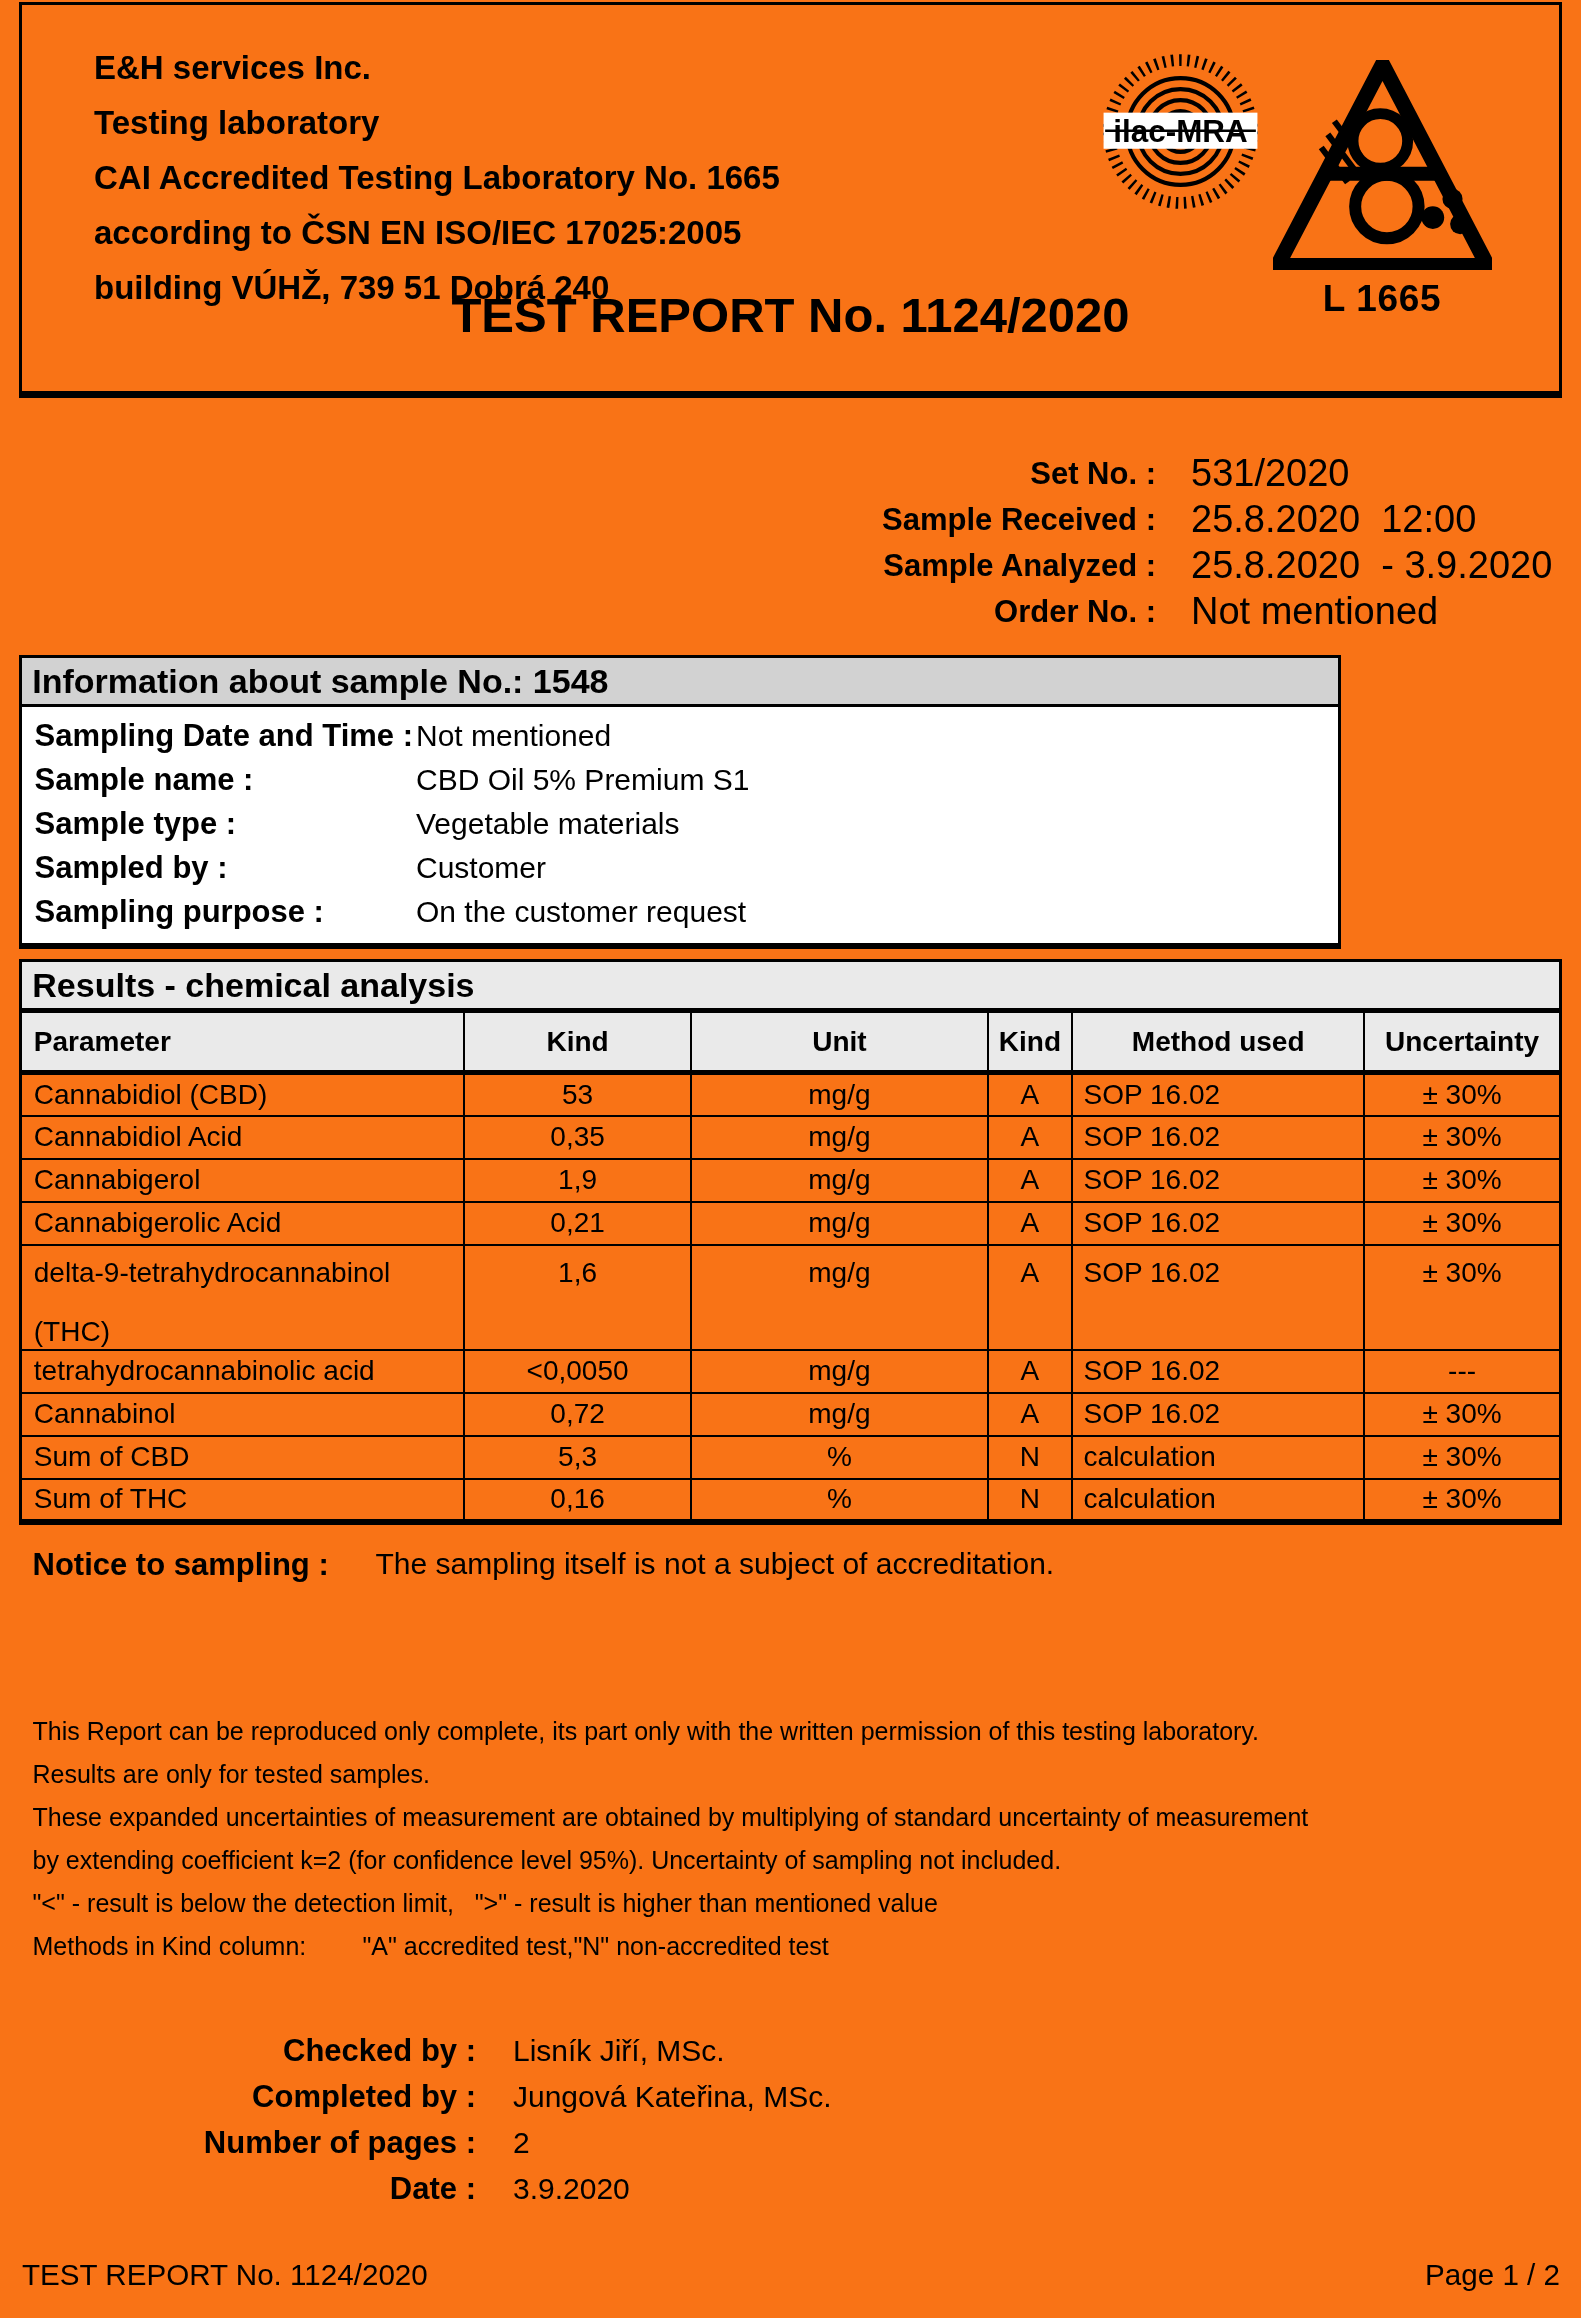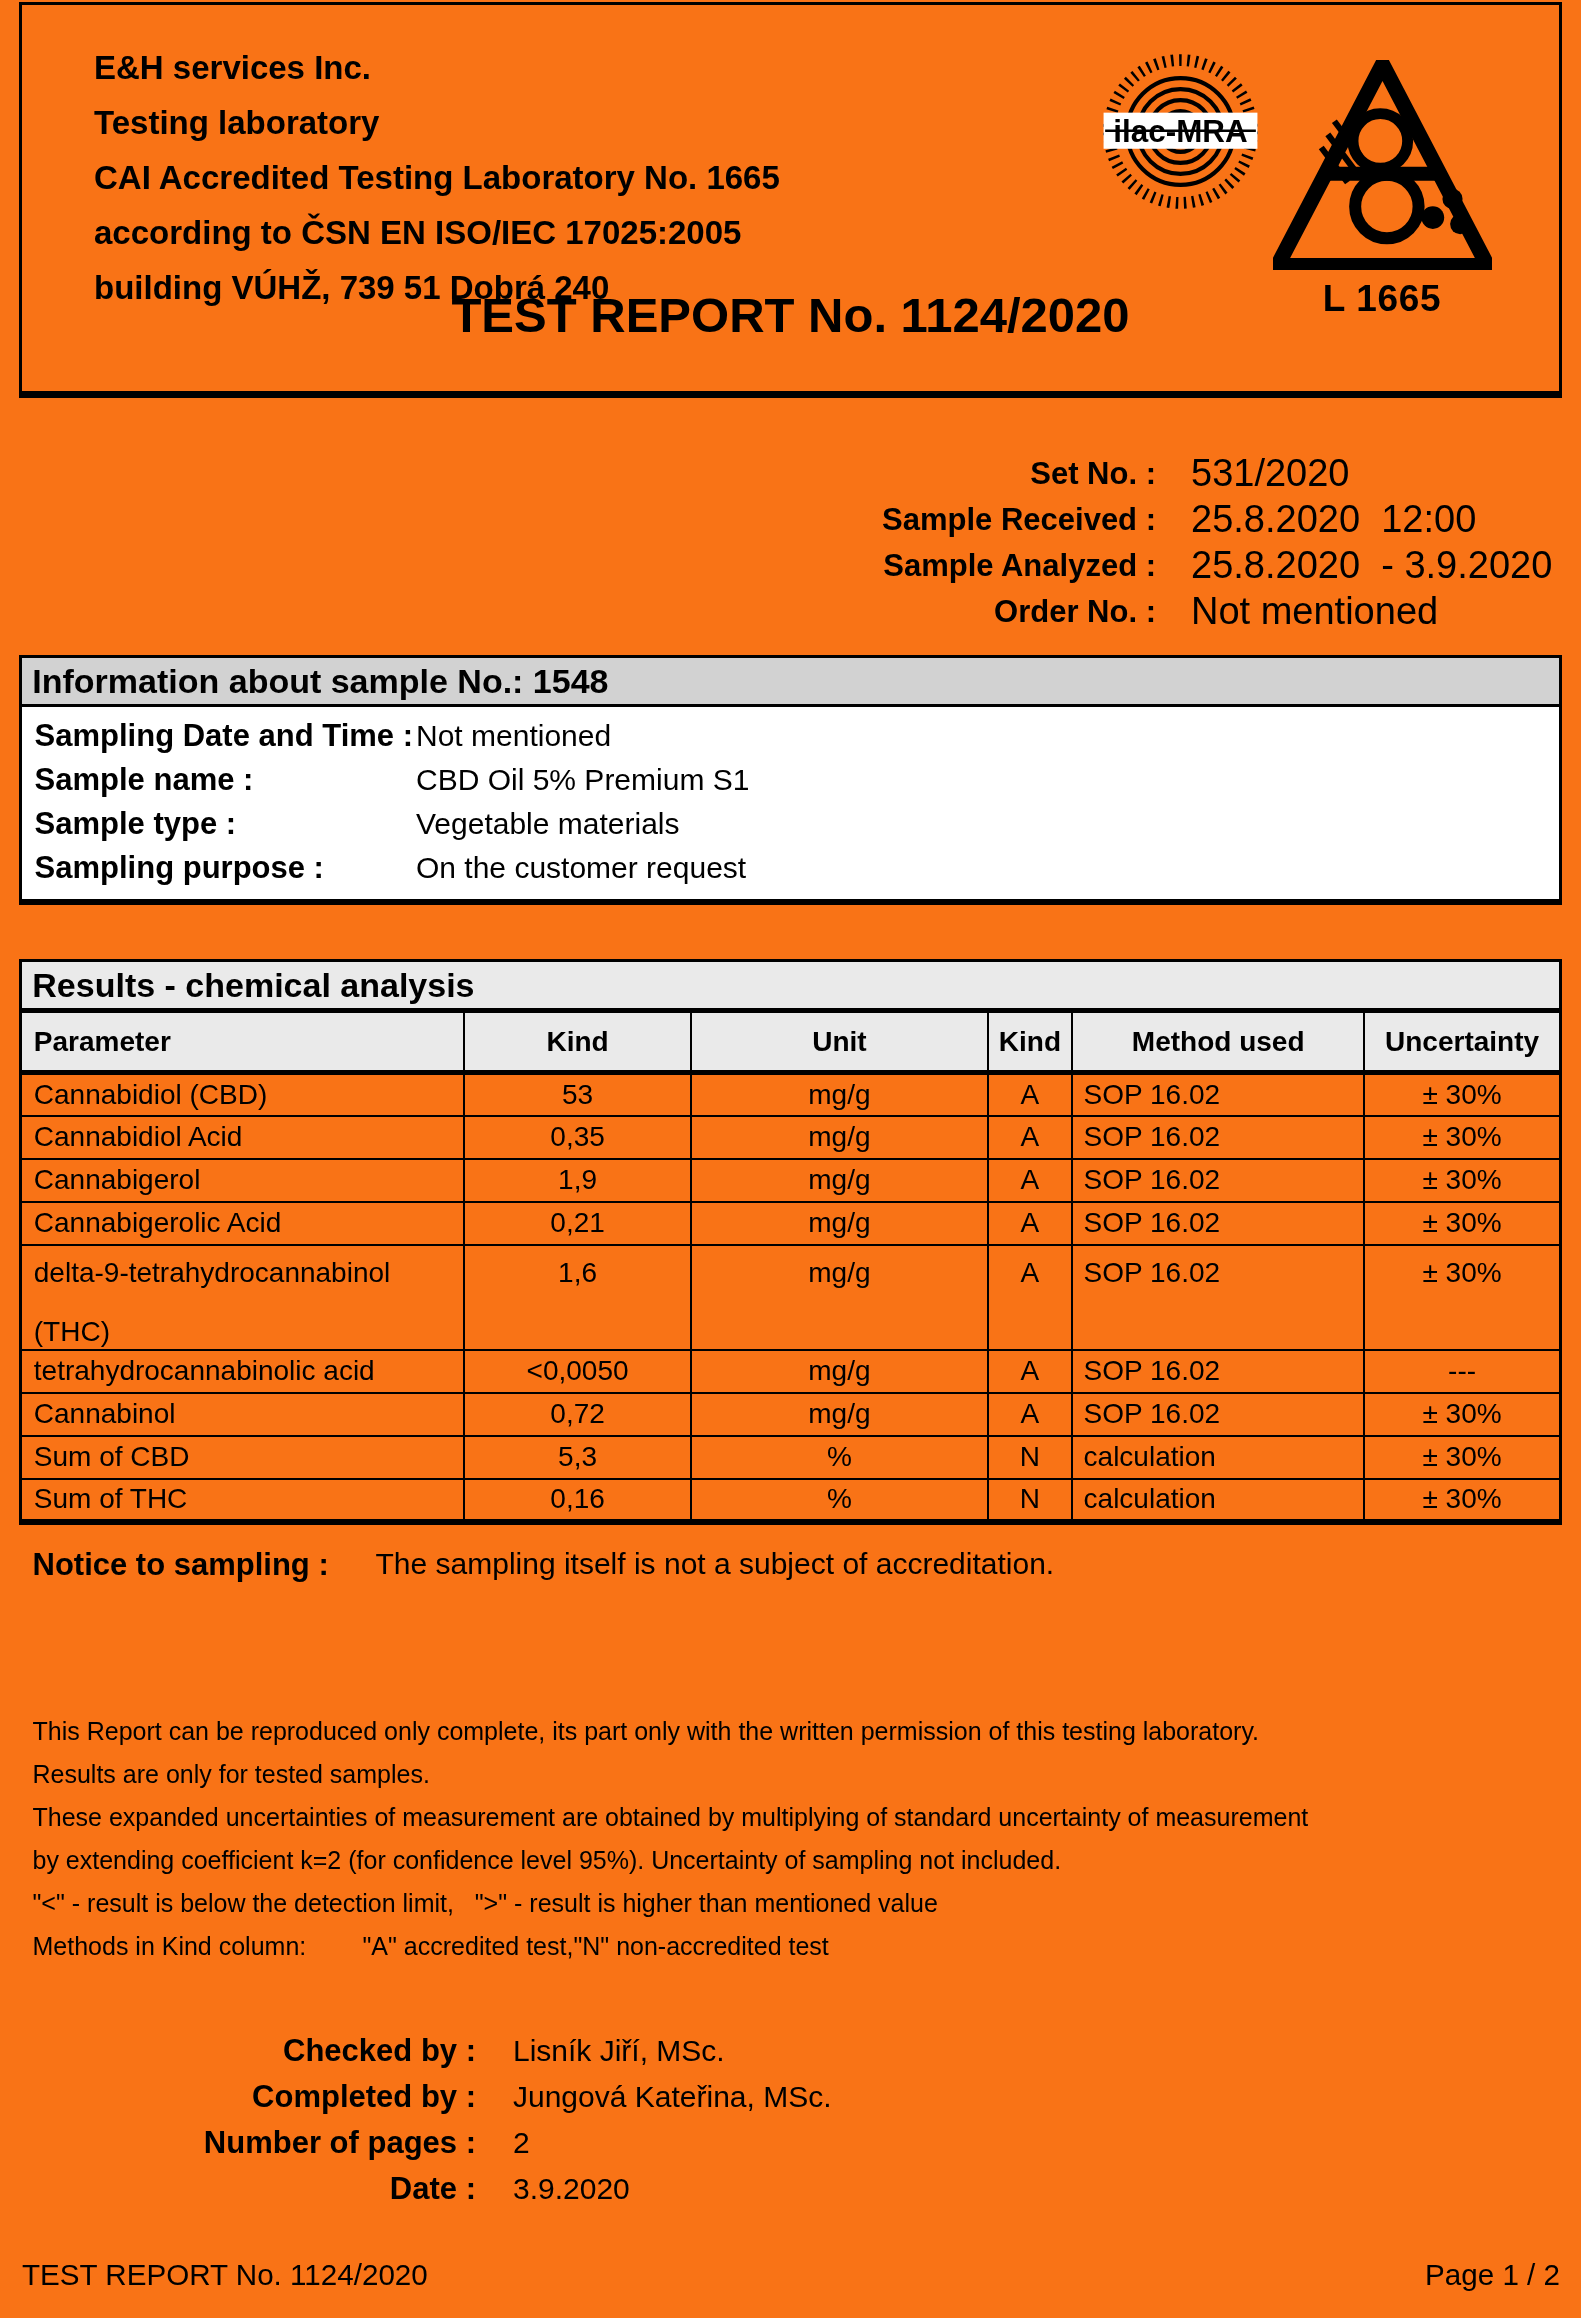--- a/index.html
+++ b/index.html
@@ -24,21 +24,21 @@
   
   .meta { position:absolute; left:739px; top:452px; display:grid; grid-template-columns:417px 384px; column-gap:35px; row-gap:0; }
   .meta .label { text-align:right; font-weight:bold; font-size:31px; height:46px; line-height:43px; }
   .meta .value { text-align:left; font-size:38px; height:46px; line-height:43px; }
 
   
   .section-title {
     border:3px solid #000; box-sizing:border-box;
     font-weight:bold; font-size:34px; line-height:40px; padding:3px 10.3px;
   }
-  .info-box { position:absolute; left:19px; top:655px; width:1543px; box-sizing:border-box; }
+  .info-box { position:absolute; left:19px; top:655px; width:1322px; box-sizing:border-box; }
   .info-box .section-title { background:#d2d2d2; }
   .info-body {
     border:3px solid #000; border-top:none; border-bottom-width:6.6px; box-sizing:border-box;
     padding:7.4px 0 8.9px 0; background:#fff;
   }
   .info-row { display:grid; grid-template-columns:394px 1fr; height:44px; align-items:center; }
   .info-row .label { padding-left:12.6px; font-weight:bold; font-size:31px; }
   .info-row .value { font-size:30px; }
 
   
@@ -148,20 +148,24 @@
       </div>
       <div class="info-row">
         <div class="label">Sample name :</div>
         <div class="value">CBD Oil 5% Premium S1</div>
       </div>
       <div class="info-row">
         <div class="label">Sample type :</div>
         <div class="value">Vegetable materials</div>
       </div>
       <div class="info-row">
+        <div class="label">Sampled by :</div>
+        <div class="value">Customer</div>
+      </div>
+      <div class="info-row">
         <div class="label">Sampling purpose :</div>
         <div class="value">On the customer request</div>
       </div>
     </div>
   </div>
 
   <div class="results-section">
     <div class="section-title">Results - chemical analysis</div>
     <table class="results-table">
       <colgroup>

